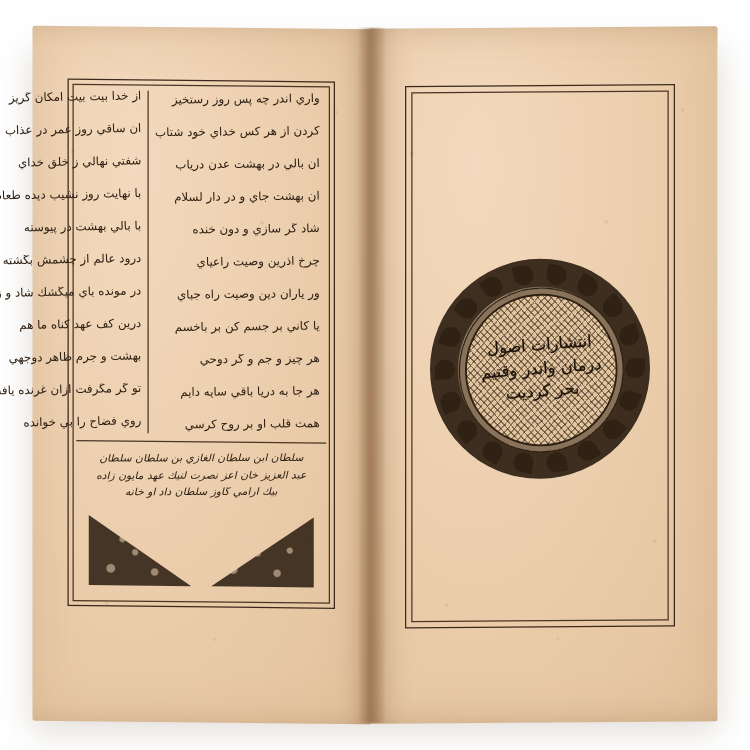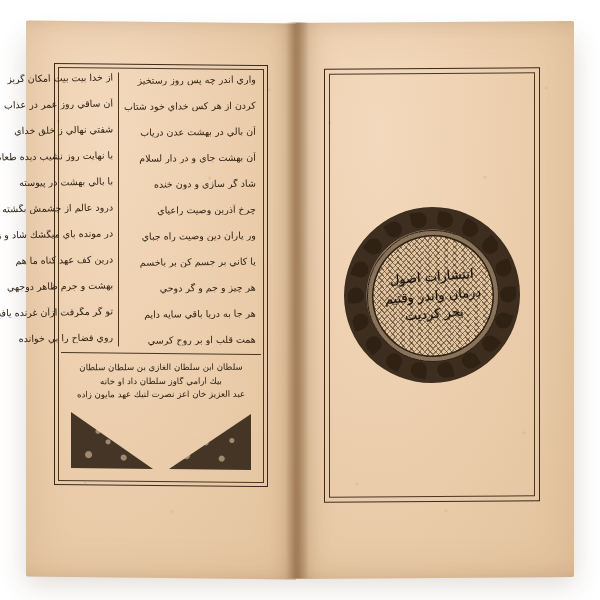--- a/index.html
+++ b/index.html
@@ -154,20 +154,21 @@
     right: 6px;
     top: 292px;
     bottom: 6px;
     padding: 6px 8px 0;
   }
   .colophon .line {
     font-size: 8.6px;
     margin-bottom: 5px;
     text-align: center;
     transform: rotate(-0.8deg);
+    font-style: italic;
   }
 
   
   .tri-row {
     position: absolute;
     left: 10px;
     right: 10px;
     bottom: 8px;
     height: 58px;
   }
@@ -337,22 +338,22 @@
             <div class="line">تو گر مگرفت ازآن غرنده يافت</div>
             <div class="line">روي فضاح را بي خوانده</div>
           </div>
 
         </div>
 
         <div class="cols-rule"></div>
 
         <div class="colophon">
           <div class="line">سلطان ابن سلطان الغازي بن سلطان سلطان</div>
+          <div class="line">عبد العزيز خان اعز نصرت لنيك عهد مايون زاده</div>
           <div class="line">بيك آرامي گاوز سلطان داد او خانه</div>
-          <div class="line">عبد العزيز خان اعز نصرت لنيك عهد مايون زاده</div>
 
           <div class="tri-row">
             <div class="tri tri-left"></div>
             <div class="tri-mask-l"></div>
             <div class="tri tri-right"></div>
             <div class="tri-mask-r"></div>
           </div>
         </div>
       </div>
     </div>

